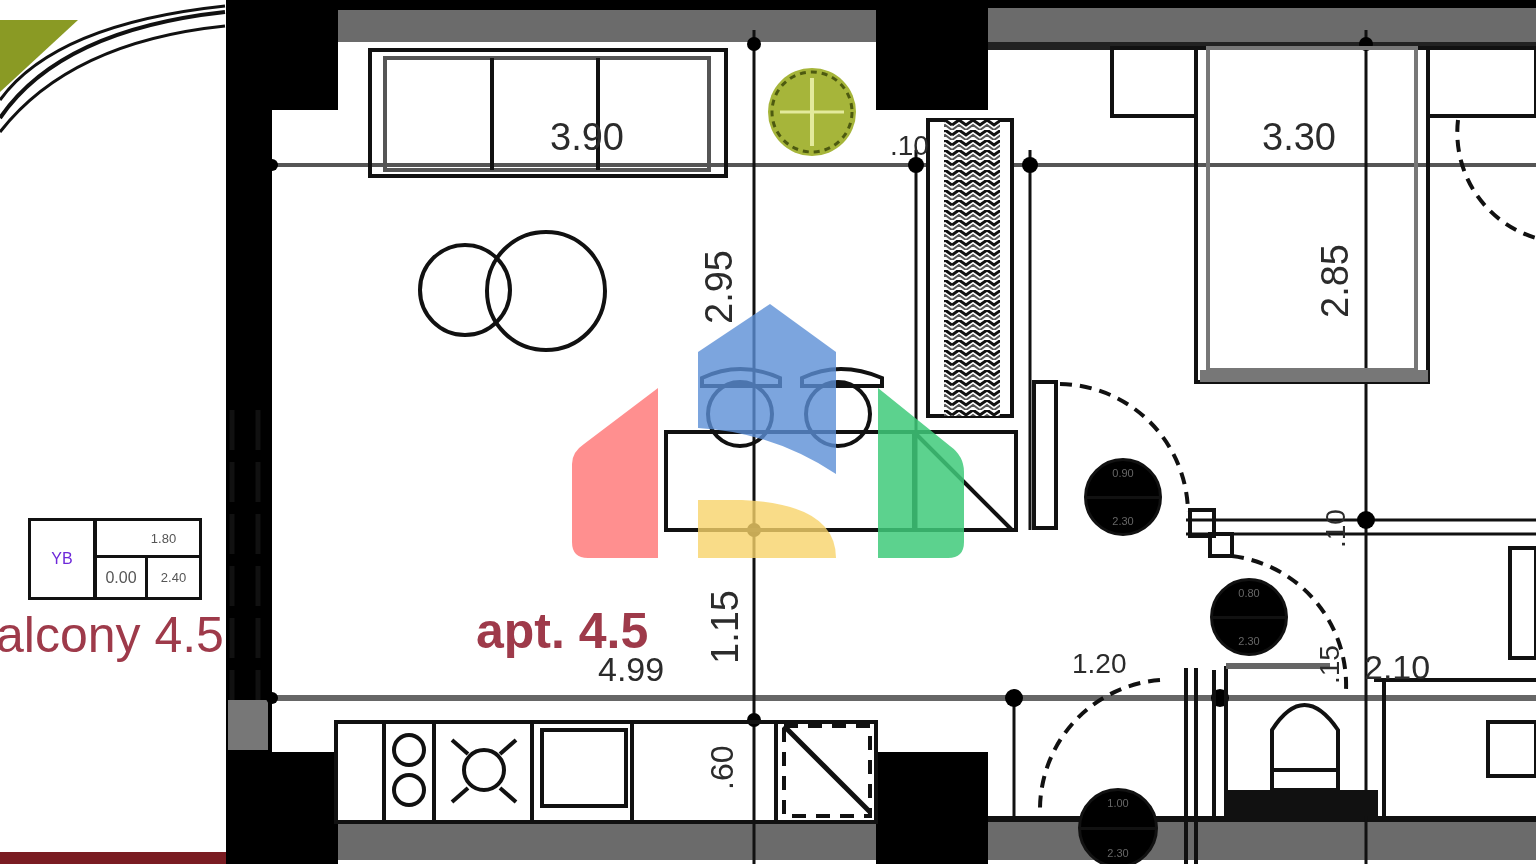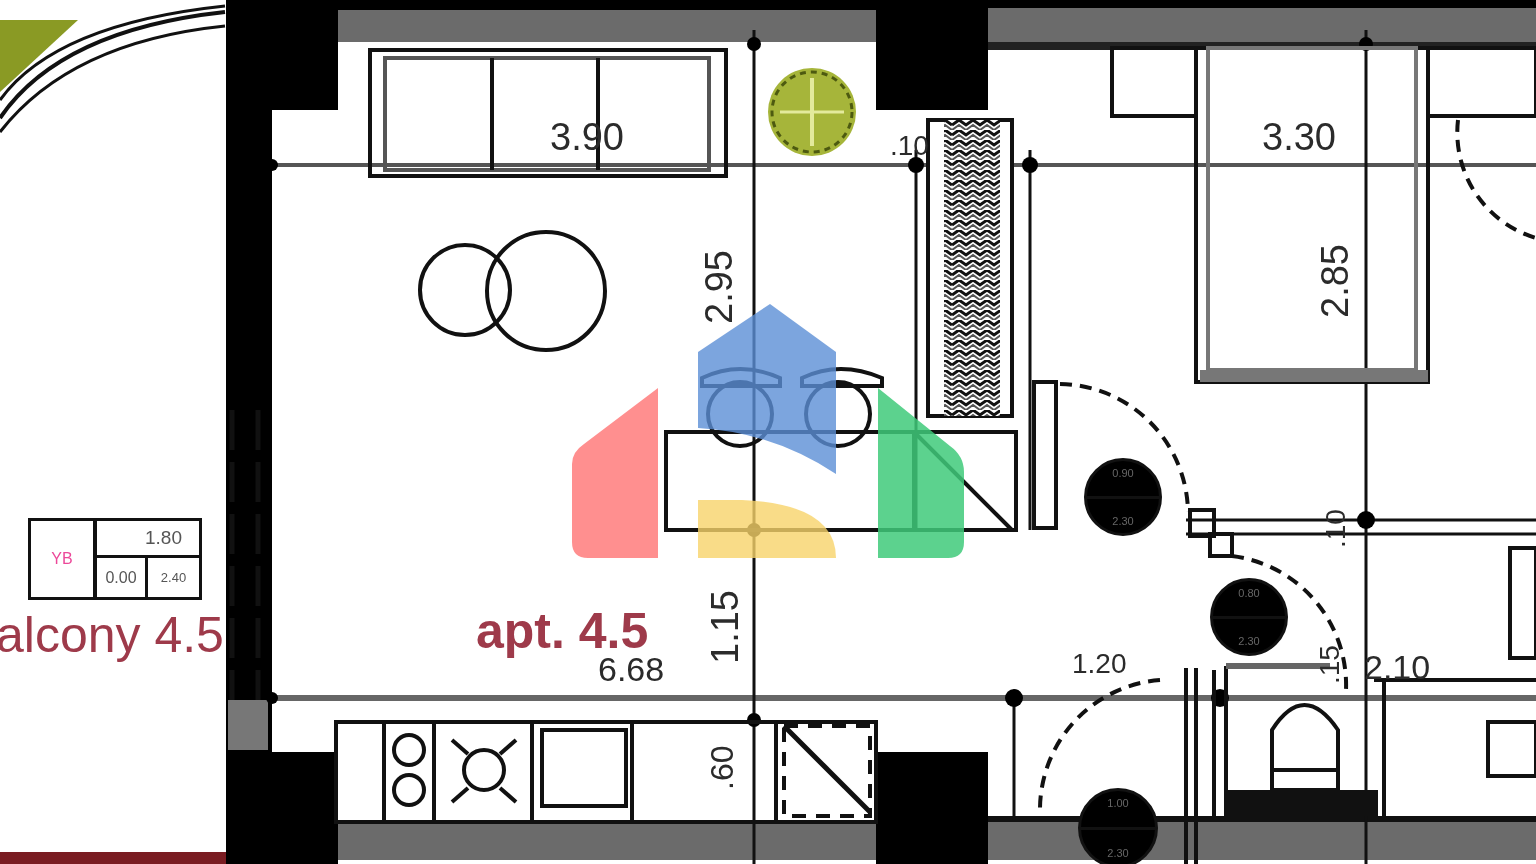--- a/index.html
+++ b/index.html
@@ -8,22 +8,22 @@
   .lbl { position: absolute; white-space: nowrap; font-family: "Liberation Sans", sans-serif; line-height: 1; }
   .dim { color: #2b2b2b; font-size: 38px; }
   .dim-v { transform-origin: left top; transform: rotate(-90deg); }
   .room { color: #9e3a4a; font-size: 50px; }
   .door-tag { position: absolute; border: 3px solid #111; border-radius: 50%; background: #000000; }
   .door-tag .top, .door-tag .bot { position: absolute; left: 0; width: 100%; text-align: center; font-size: 11px; color: #666; }
   .door-tag .top { top: 6px; }
   .door-tag .bot { bottom: 6px; margin-top: 36px; }
   .door-tag .bar { position: absolute; left: 0; right: 0; top: 50%; height: 3px; background: #111; margin-top: -1px; }
   .win-tag { position: absolute; left: 28px; top: 518px; width: 168px; height: 76px; border: 3px solid #111; background: #fff; }
-  .win-tag .code { position: absolute; left: 0; top: 0; width: 62px; height: 100%; border-right: 4px solid #111; display: flex; align-items: center; justify-content: center; font-size: 16px; color: #ec4899; }
-  .win-tag .w { position: absolute; left: 66px; top: 0; right: 0; height: 34px; border-bottom: 3px solid #111; display: flex; align-items: center; justify-content: center; font-size: 19px; color: #555; padding-left: 31px; }
+  .win-tag .code { position: absolute; left: 0; top: 0; width: 62px; height: 100%; border-right: 4px solid #111; display: flex; align-items: center; justify-content: center; font-size: 16px; color: #6d28d9; }
+  .win-tag .w { position: absolute; left: 66px; top: 0; right: 0; height: 34px; border-bottom: 3px solid #111; display: flex; align-items: center; justify-content: center; font-size: 13px; color: #555; padding-left: 31px; }
   .win-tag .s { position: absolute; left: 66px; top: 37px; width: 48px; bottom: 0; border-right: 3px solid #111; display: flex; align-items: center; justify-content: center; font-size: 16px; color: #555; text-align: right; }
   .win-tag .h { position: absolute; left: 117px; top: 37px; right: 0; bottom: 0; display: flex; align-items: center; justify-content: center; font-size: 13px; color: #555; }
   .logo { position: absolute; left: 572px; top: 304px; width: 392px; height: 256px; }
 </style>
 </head>
 <body>
 
 <svg id="plan" viewBox="0 0 1536 864" xmlns="http://www.w3.org/2000/svg">
 
   <g>
@@ -182,21 +182,21 @@
     <rect x="1488" y="722" width="48" height="54"></rect>
     <rect x="1510" y="548" width="26" height="110"></rect>
   </g>
 </svg>
 
 <div class="lbl dim" style="left:550px;top:118px;">3.90</div>
 <div class="lbl dim" style="left:1262px;top:118px;">3.30</div>
 <div class="lbl dim dim-v" style="left:700px;top:324px;">2.95</div>
 <div class="lbl dim dim-v" style="left:1316px;top:318px;">2.85</div>
 <div class="lbl dim dim-v" style="left:706px;top:664px;">1.15</div>
-<div class="lbl dim" style="left:598px;top:652px;font-size:34px;">6.68</div>
+<div class="lbl dim" style="left:598px;top:652px;font-size:34px;">4.99</div>
 <div class="lbl dim" style="left:1072px;top:650px;font-size:28px;">1.20</div>
 <div class="lbl dim" style="left:1364px;top:650px;font-size:34px;">2.10</div>
 <div class="lbl dim dim-v" style="left:706px;top:790px;font-size:32px;">.60</div>
 <div class="lbl dim" style="left:890px;top:132px;font-size:28px;">.10</div>
 <div class="lbl dim dim-v" style="left:1322px;top:548px;font-size:28px;">.10</div>
 <div class="lbl dim dim-v" style="left:1316px;top:684px;font-size:28px;">.15</div>
 
 <div class="lbl room" style="left:476px;top:606px;font-weight:bold;">apt. 4.5</div>
 <div class="lbl room" style="left:-4px;top:610px;">alcony 4.5</div>
 

